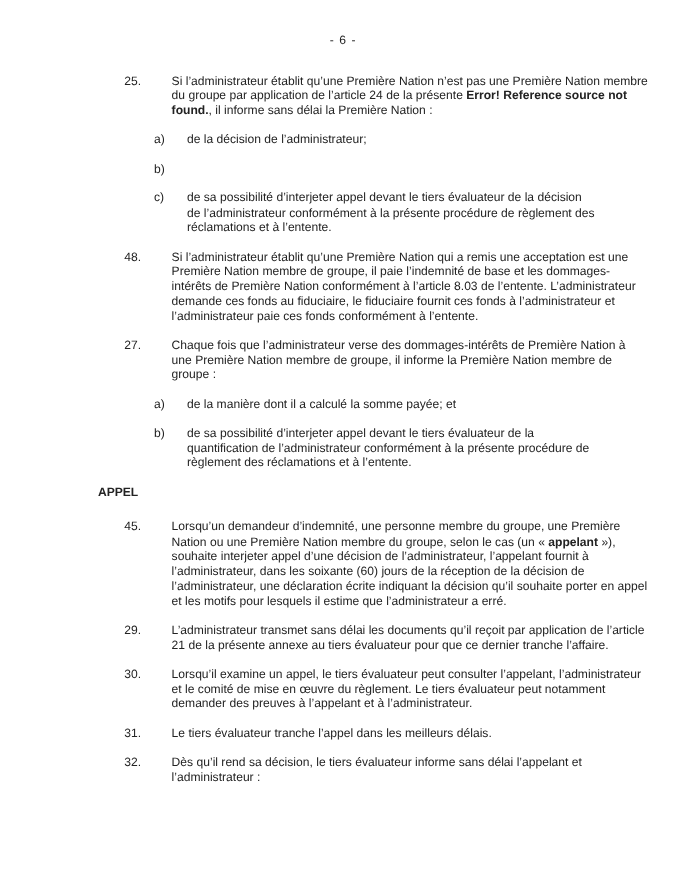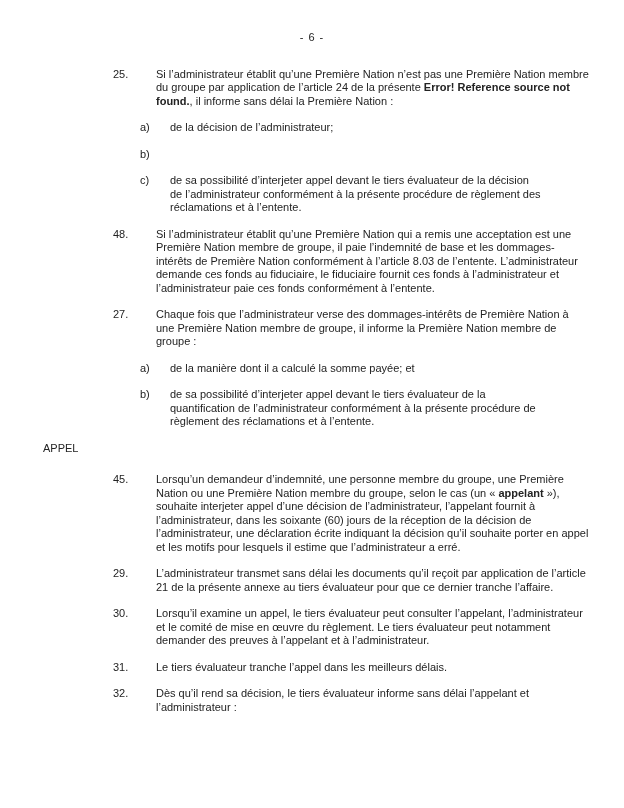--- a/index.html
+++ b/index.html
@@ -49,22 +49,22 @@
   }
   .sub .letter {
     width: 30px;
     flex: 0 0 30px;
   }
   .sub .text {
     flex: 0 1 auto;
     max-width: 374px;
   }
   .heading {
-    padding-left: 43px;
-    font-weight: normal;
+    padding-left: 89px;
+    font-weight: bold;
     margin: 9px 0 18px 0;
   }
   .b {
     font-weight: bold;
   }
 </style>
 </head>
 <body>
 
 <div class="page">

